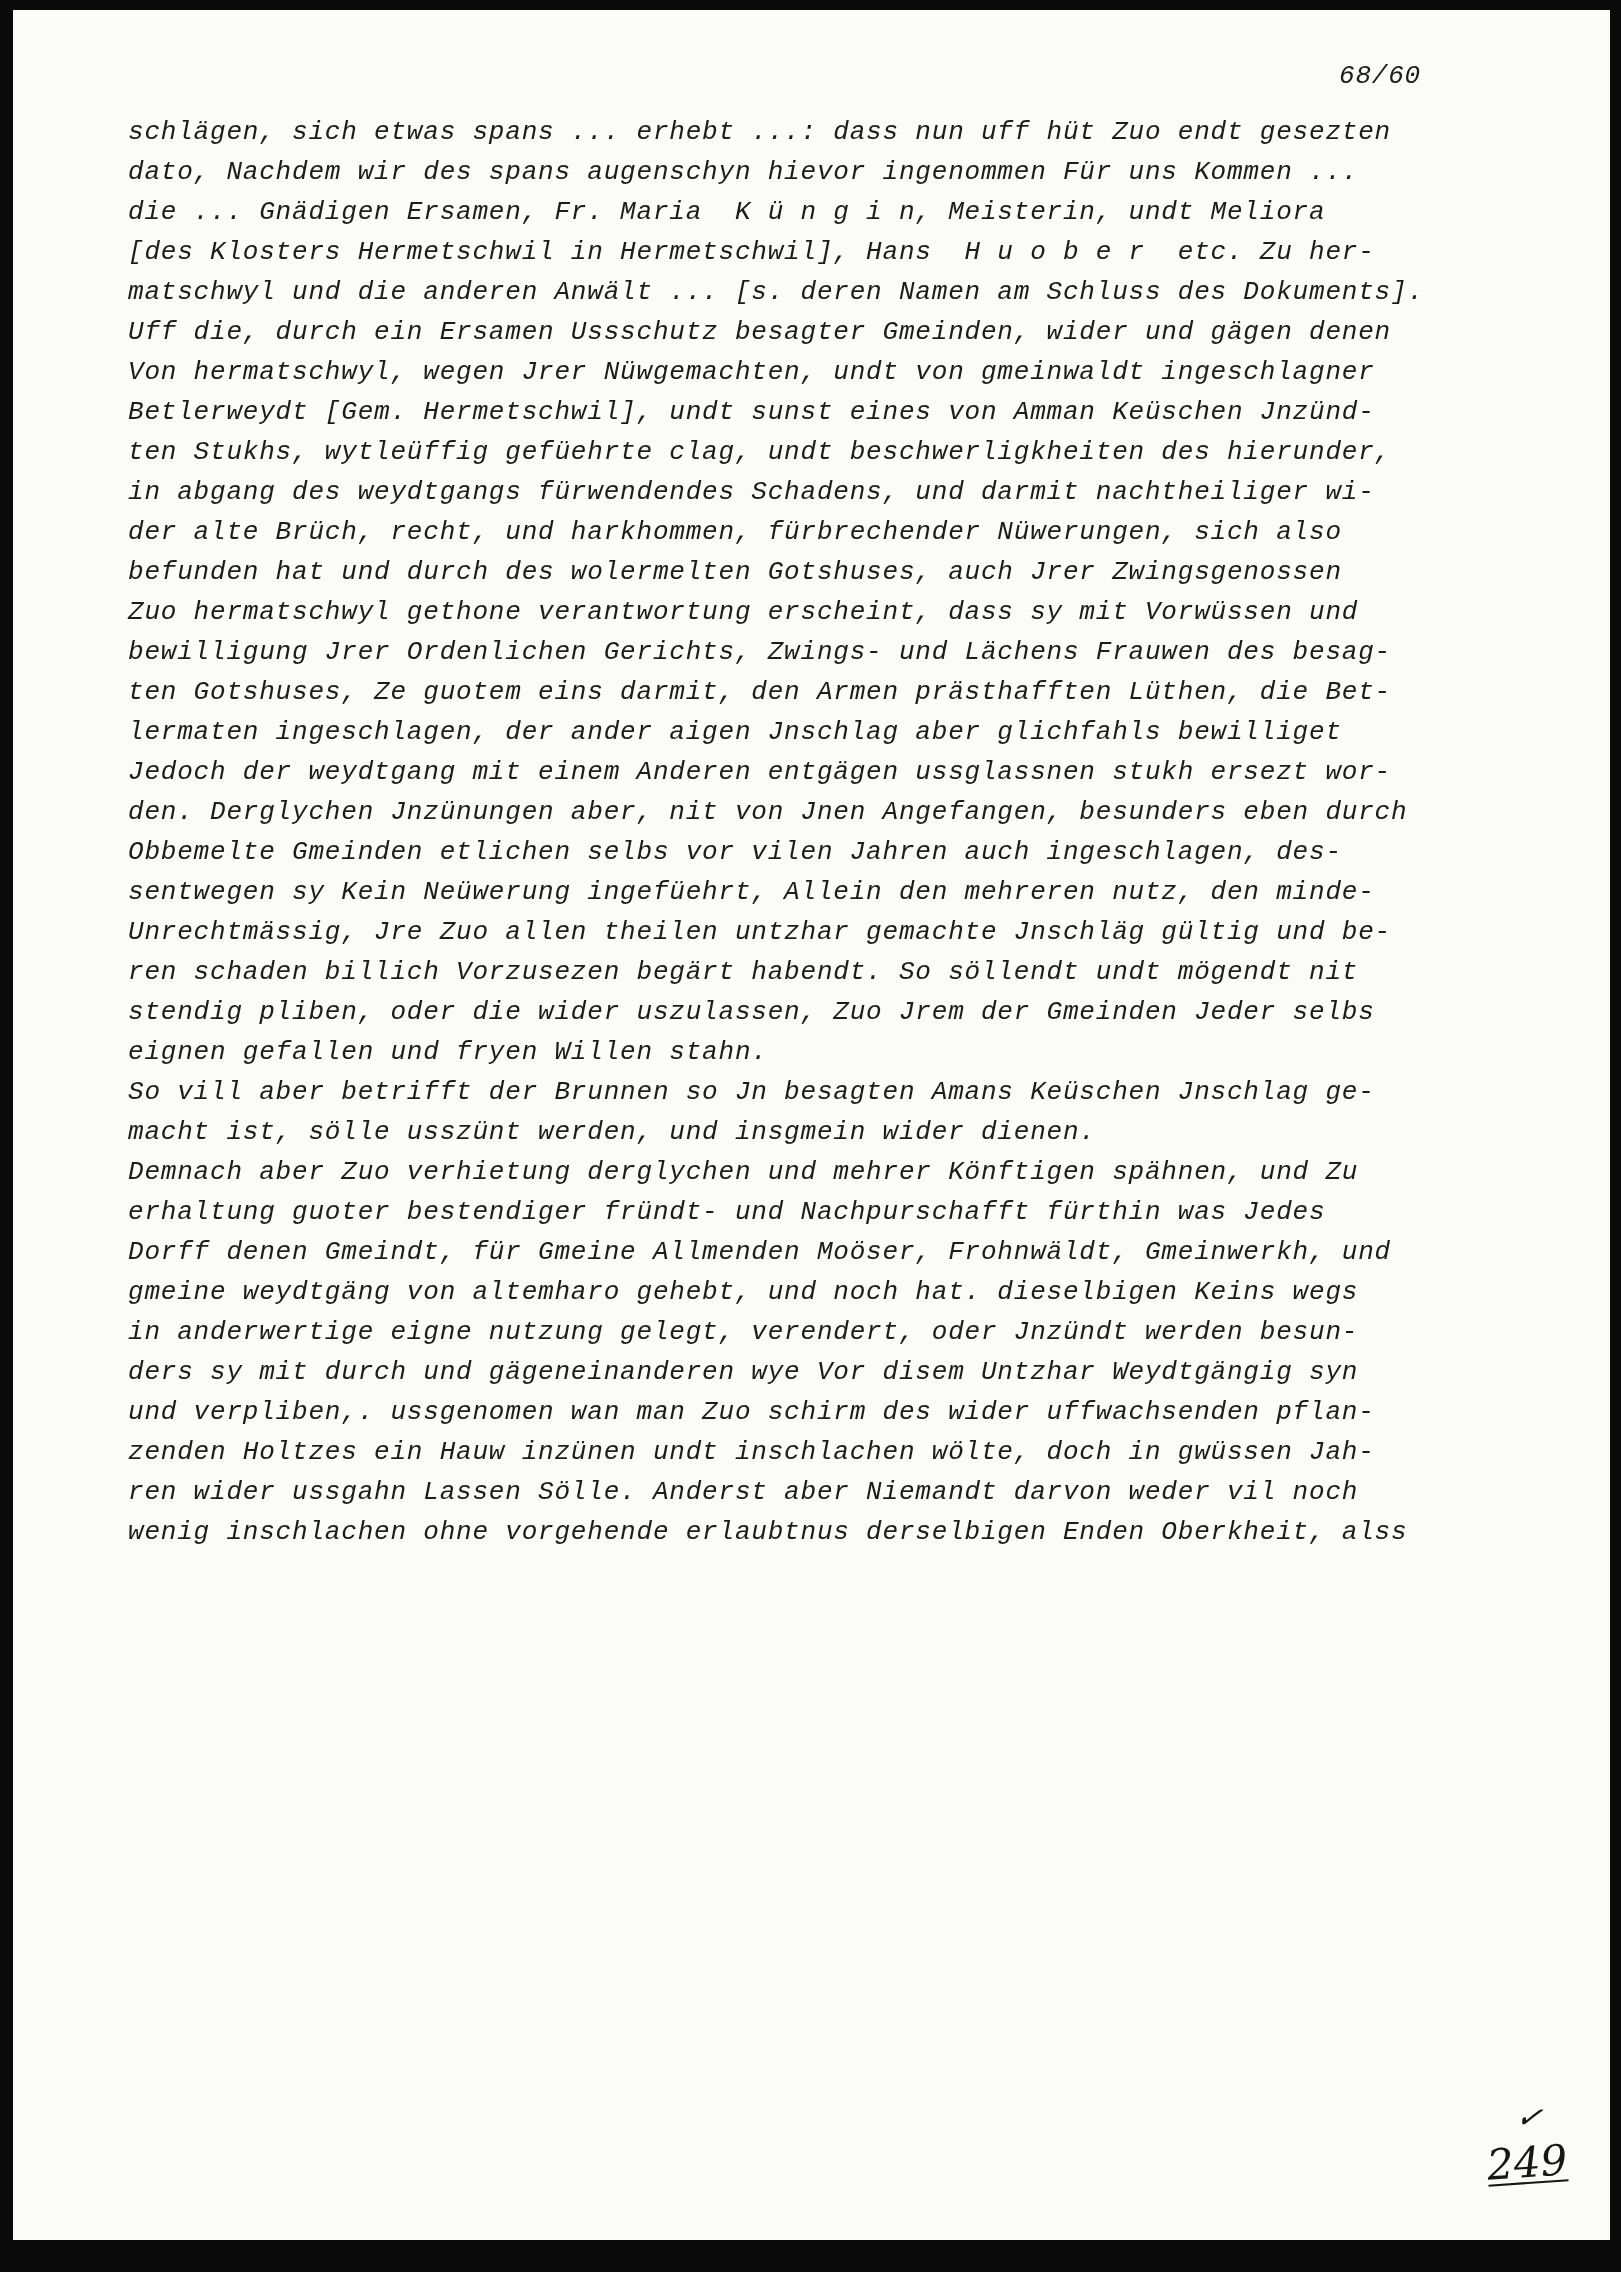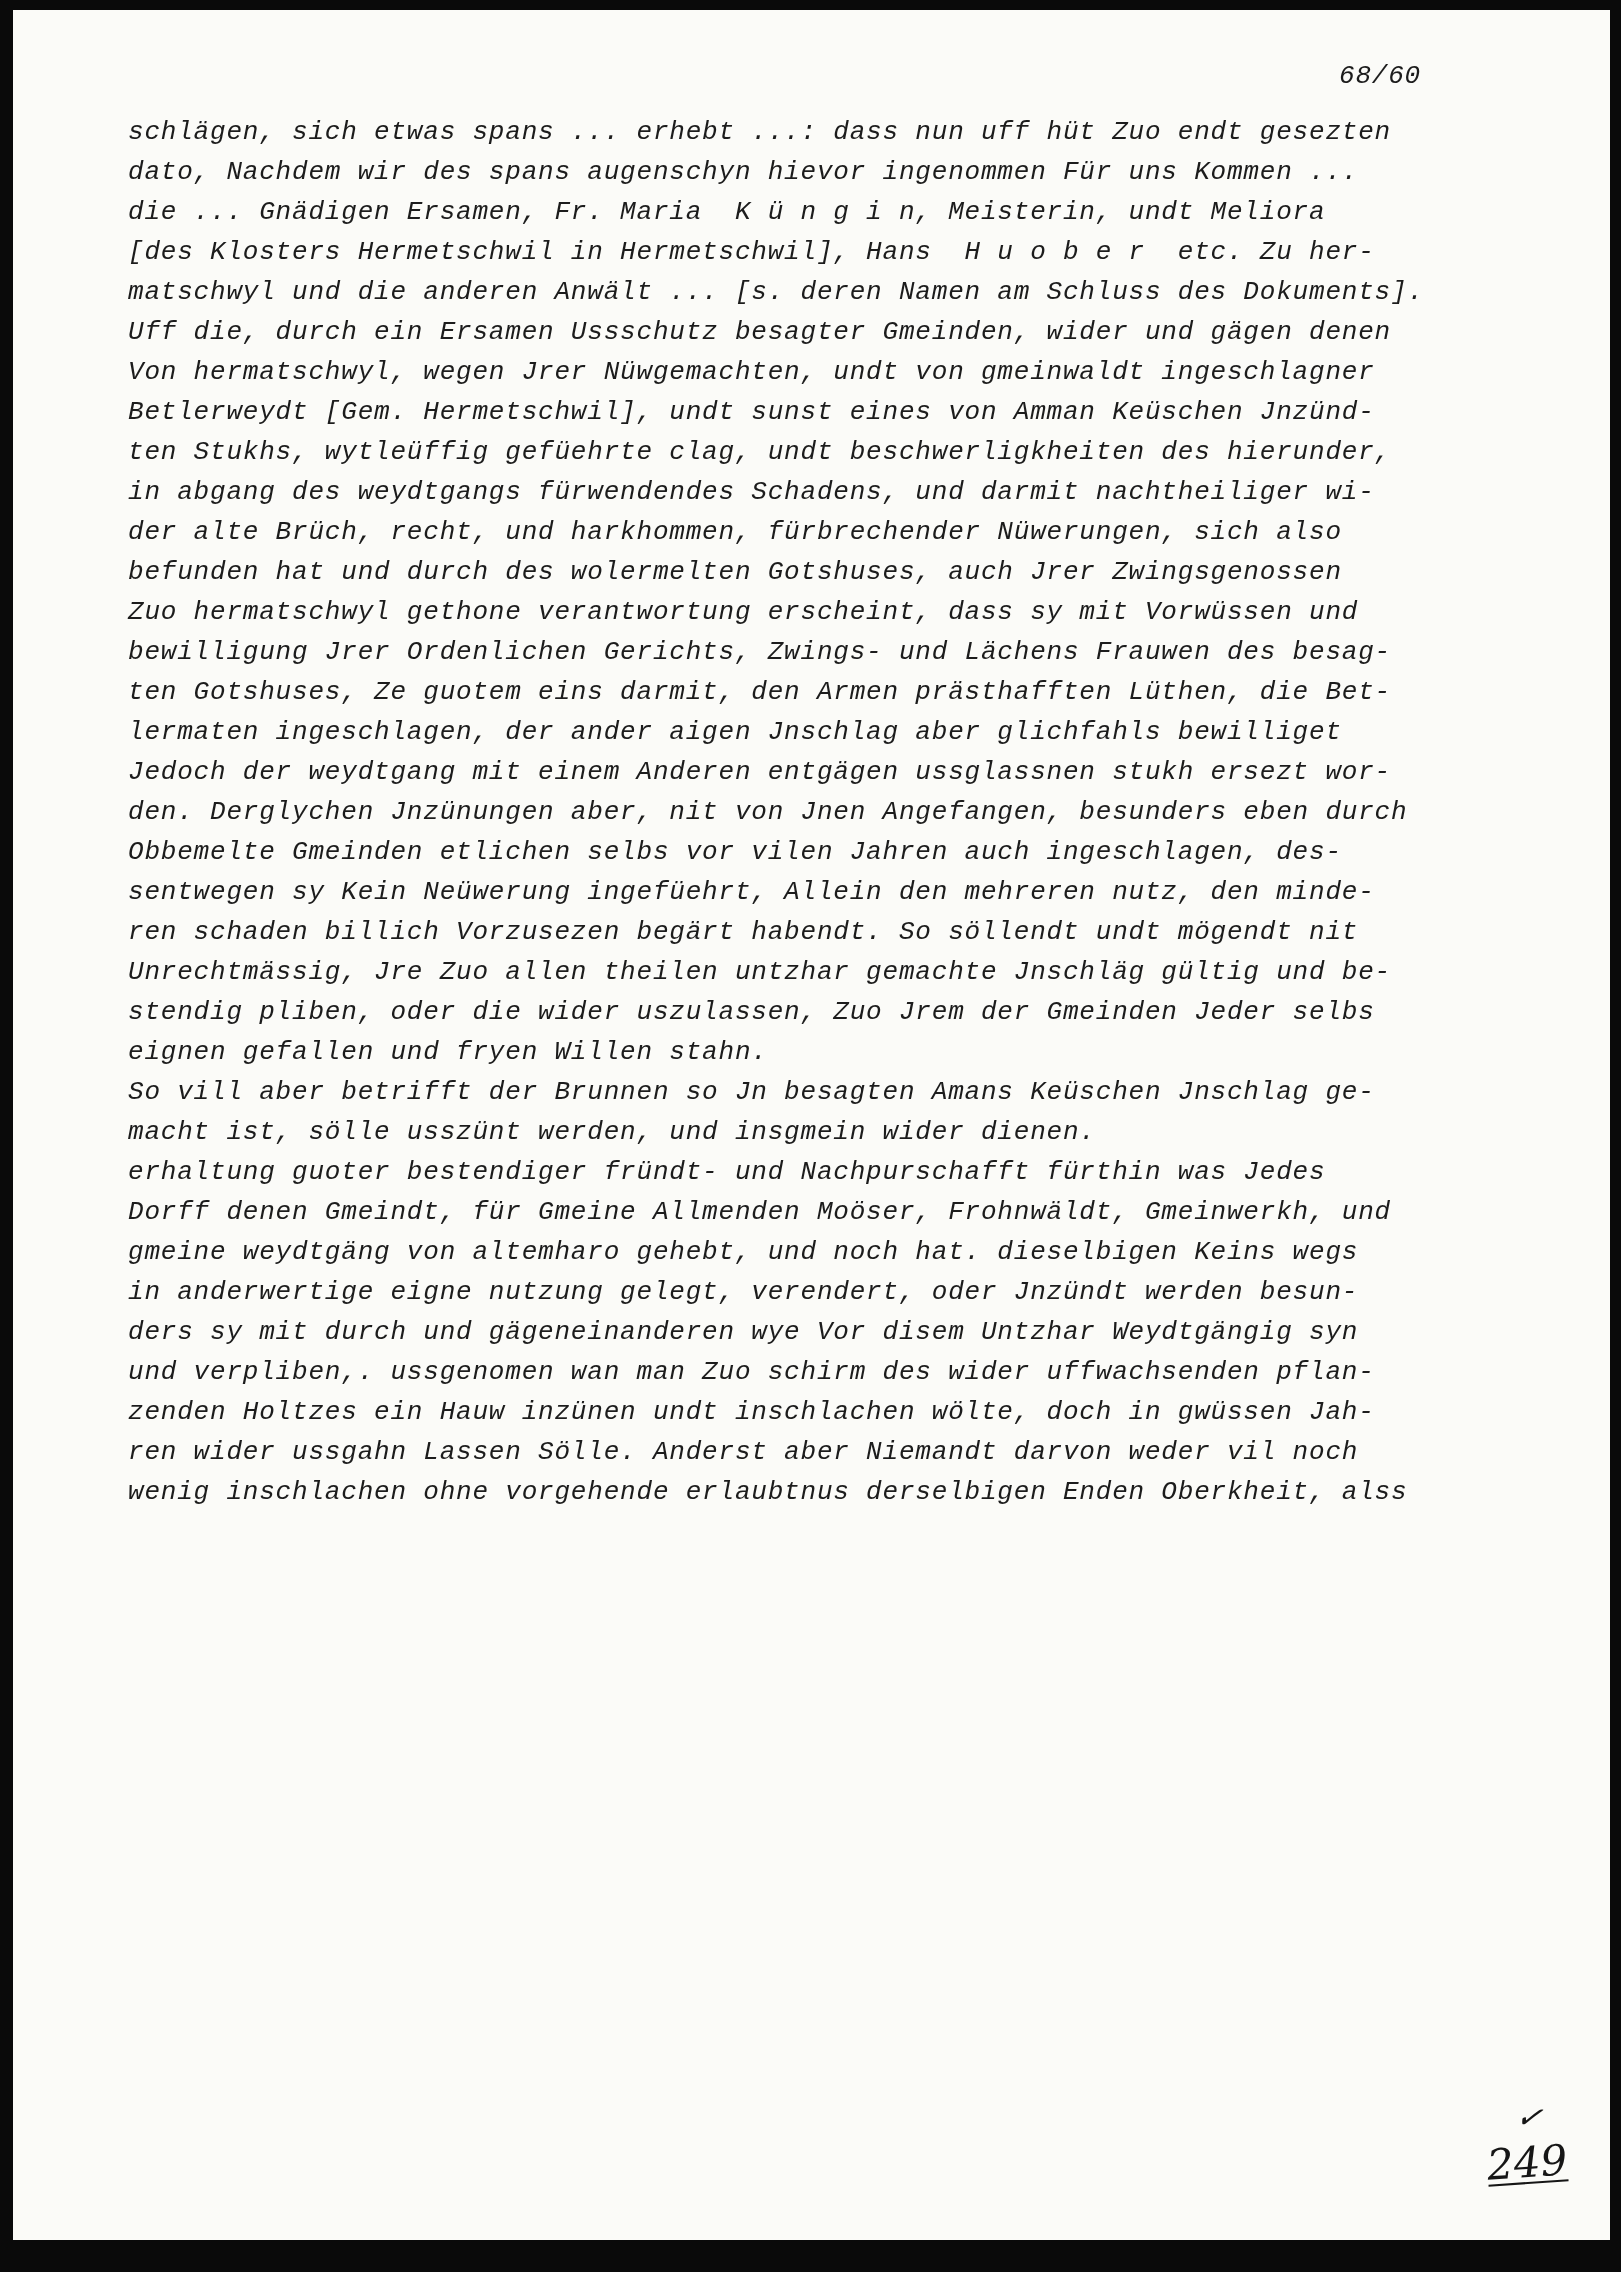--- a/index.html
+++ b/index.html
@@ -95,26 +95,27 @@
         <div class="line">der alte Brüch, recht, und harkhommen, fürbrechender Nüwerungen, sich also</div>
         <div class="line">befunden hat und durch des wolermelten Gotshuses, auch Jrer Zwingsgenossen</div>
         <div class="line">Zuo hermatschwyl gethone verantwortung erscheint, dass sy mit Vorwüssen und</div>
         <div class="line">bewilligung Jrer Ordenlichen Gerichts, Zwings- und Lächens Frauwen des besag-</div>
         <div class="line">ten Gotshuses, Ze guotem eins darmit, den Armen prästhafften Lüthen, die Bet-</div>
         <div class="line">lermaten ingeschlagen, der ander aigen Jnschlag aber glichfahls bewilliget</div>
         <div class="line">Jedoch der weydtgang mit einem Anderen entgägen ussglassnen stukh ersezt wor-</div>
         <div class="line">den. Derglychen Jnzünungen aber, nit von Jnen Angefangen, besunders eben durch</div>
         <div class="line">Obbemelte Gmeinden etlichen selbs vor vilen Jahren auch ingeschlagen, des-</div>
         <div class="line">sentwegen sy Kein Neüwerung ingefüehrt, Allein den mehreren nutz, den minde-</div>
+        <div class="line">Unrechtmässig, Jre Zuo allen theilen untzhar gemachte Jnschläg gültig und be-</div>
         <div class="line">ren schaden billich Vorzusezen begärt habendt. So söllendt undt mögendt nit</div>
-        <div class="line">Unrechtmässig, Jre Zuo allen theilen untzhar gemachte Jnschläg gültig und be-</div>
         <div class="line">stendig pliben, oder die wider uszulassen, Zuo Jrem der Gmeinden Jeder selbs</div>
         <div class="line">eignen gefallen und fryen Willen stahn.</div>
         <div class="line">So vill aber betrifft der Brunnen so Jn besagten Amans Keüschen Jnschlag ge-</div>
         <div class="line">macht ist, sölle usszünt werden, und insgmein wider dienen.</div>
+        <div class="line">Demnach aber Zuo verhietung derglychen und mehrer Könftigen spähnen, und Zu</div>
         <div class="line">erhaltung guoter bestendiger fründt- und Nachpurschafft fürthin was Jedes</div>
         <div class="line">Dorff denen Gmeindt, für Gmeine Allmenden Moöser, Frohnwäldt, Gmeinwerkh, und</div>
         <div class="line">gmeine weydtgäng von altemharo gehebt, und noch hat. dieselbigen Keins wegs</div>
         <div class="line">in anderwertige eigne nutzung gelegt, verendert, oder Jnzündt werden besun-</div>
         <div class="line">ders sy mit durch und gägeneinanderen wye Vor disem Untzhar Weydtgängig syn</div>
         <div class="line">und verpliben,. ussgenomen wan man Zuo schirm des wider uffwachsenden pflan-</div>
         <div class="line">zenden Holtzes ein Hauw inzünen undt inschlachen wölte, doch in gwüssen Jah-</div>
         <div class="line">ren wider ussgahn Lassen Sölle. Anderst aber Niemandt darvon weder vil noch</div>
         <div class="line">wenig inschlachen ohne vorgehende erlaubtnus derselbigen Enden Oberkheit, alss</div>
       </div>

